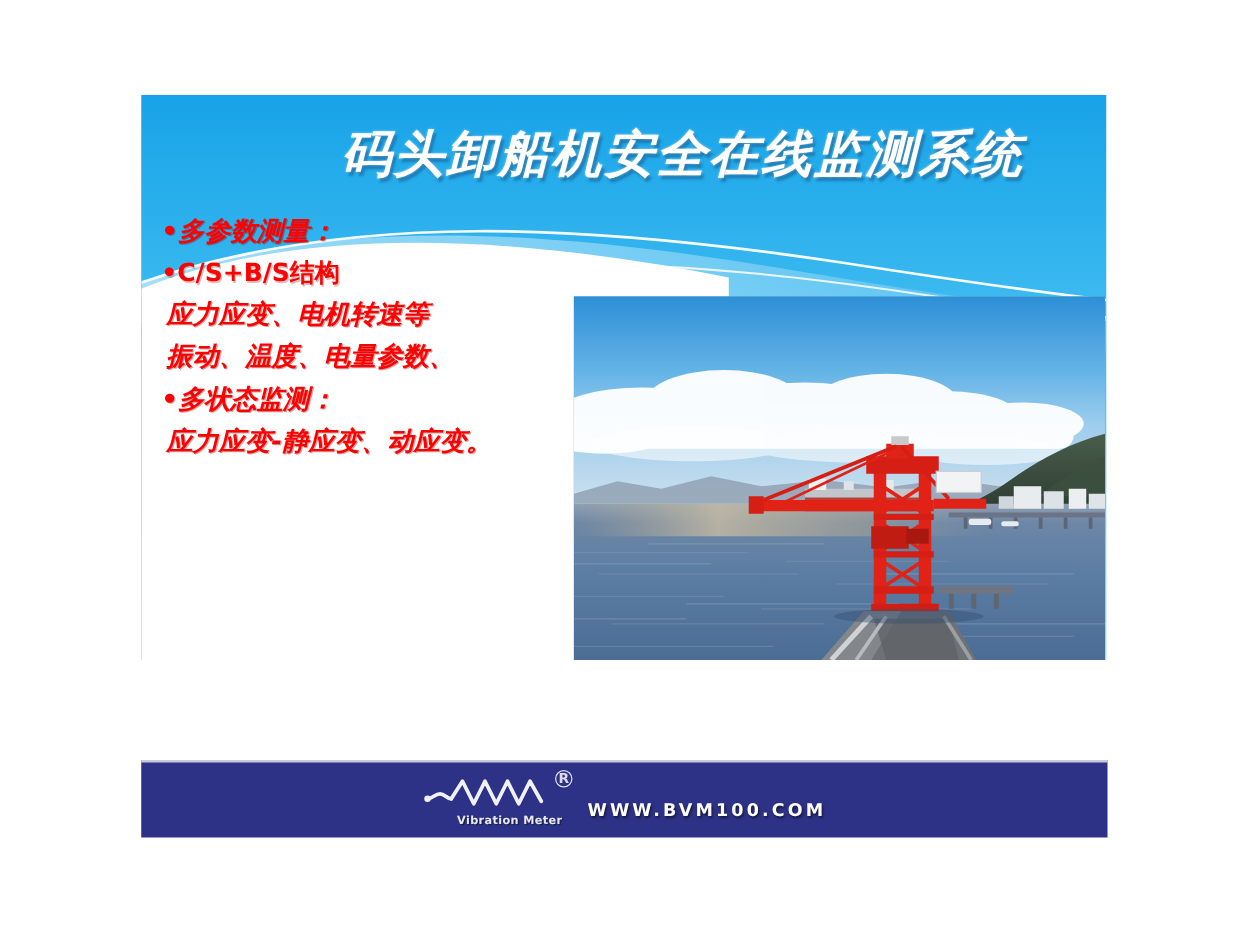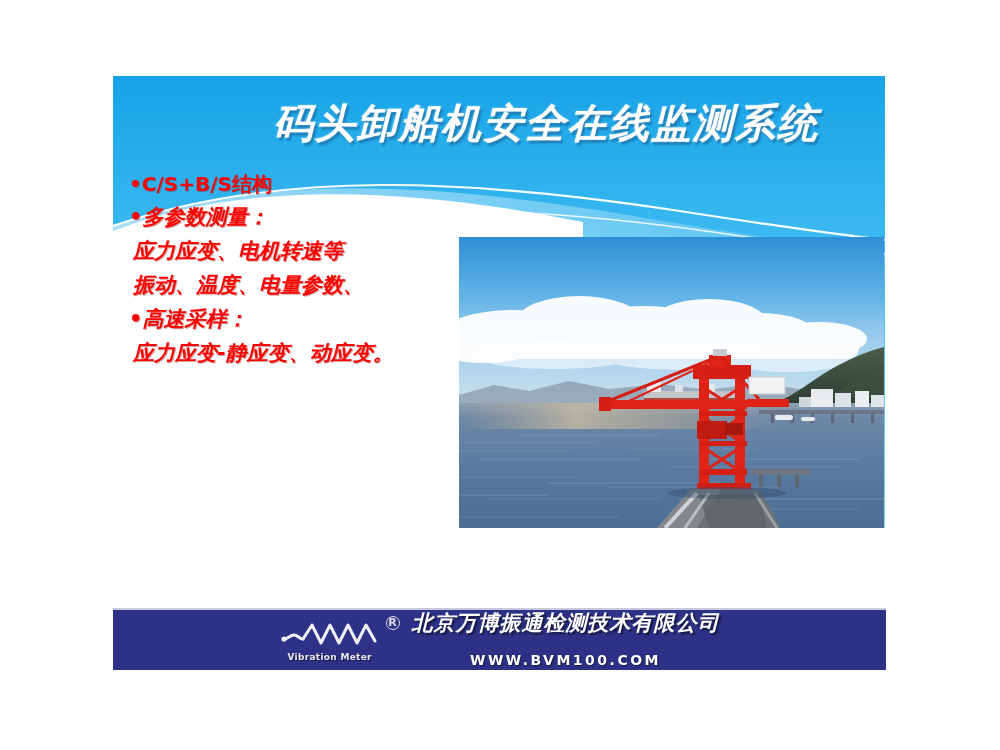--- a/index.html
+++ b/index.html
@@ -66,21 +66,21 @@
     display:flex;align-items:center;justify-content:center;gap:14px;
   }
   .logo-wrap{position:relative;width:118px;height:46px;flex:0 0 auto;}
   .logo-wrap svg{position:absolute;left:0;top:2px;}
   .logo-reg{
     position:absolute;right:-2px;top:-1px;color:#dcdce8;font-size:11px;
     border:1px solid #dcdce8;border-radius:50%;width:12px;height:12px;
     line-height:11px;text-align:center;font-weight:bold;
   }
   .logo-sub{
-    position:absolute;left:8px;bottom:1px;width:104px;text-align:left;
+    position:absolute;left:8px;bottom:1px;width:104px;text-align:right;
     color:#e8e8f2;font-size:9px;font-weight:bold;letter-spacing:.3px;
     text-shadow:1px 1px 1px rgba(0,0,0,.5);
   }
   .co-block{display:flex;flex-direction:column;align-items:center;}
   .co-name{
     color:#ffffff;font-size:21px;font-weight:bold;font-style:italic;
     letter-spacing:1px;text-shadow:2px 2px 2px rgba(0,0,0,.55);
     line-height:1.05;white-space:nowrap;
   }
   .co-url{
@@ -113,25 +113,25 @@
       <path d="M0,150 C170,92 360,104 560,134 C650,148 720,158 772,164" fill="none" stroke="#ffffff" stroke-opacity="0.95" stroke-width="2.2"></path>
 
       <path d="M60,176 C230,120 420,130 600,156 C680,168 730,174 772,178" fill="none" stroke="#ffffff" stroke-opacity="0.85" stroke-width="1.6"></path>
 
       <path d="M470,200 C560,190 670,182 772,180" fill="none" stroke="#ffffff" stroke-opacity="0.5" stroke-width="1.2"></path>
     </svg>
 
     <div class="title">码头卸船机安全在线监测系统</div>
 
     <div class="bullets">
+      <div class="b-line b-l2">•多参数测量：</div>
       <div class="b-line b-l1">•C/S+B/S结构</div>
-      <div class="b-line b-l2">•多参数测量：</div>
       <div class="b-line b-l4">应力应变、电机转速等</div>
       <div class="b-line b-l3">振动、温度、电量参数、</div>
-      <div class="b-line b-l6">•高速采样：</div>
+      <div class="b-line b-l6">•多状态监测：</div>
       <div class="b-line b-l7">应力应变-静应变、动应变。</div>
     </div>
   </div>
 
   <div class="photo">
     <svg viewBox="0 0 425 291" preserveAspectRatio="none">
       <defs>
         <linearGradient id="sky" x1="0" y1="0" x2="0" y2="1">
           <stop offset="0%" stop-color="#2e8fd6"></stop>
           <stop offset="35%" stop-color="#63b3e6"></stop>
@@ -287,20 +287,19 @@
         <svg width="118" height="34" viewBox="0 0 118 34">
           <path d="M4,20 C8,20 10,16 14,16 C18,16 19,20 23,20" fill="none" stroke="#f0f0f7" stroke-width="3" stroke-linecap="round"></path>
           <circle cx="4" cy="20" r="2.6" fill="#f0f0f7"></circle>
           <path d="M23,20 L32,6 L41,24 L50,6 L59,24 L68,6 L77,24 L86,6 L95,22" fill="none" stroke="#f0f0f7" stroke-width="3" stroke-linejoin="round" stroke-linecap="round"></path>
         </svg>
         <span class="logo-reg">R</span>
         <span class="logo-sub">Vibration Meter</span>
       </div>
 
       <div class="co-block">
-        <span class="co-name">北京万博振通检测技术有限公司</span>
         <span class="co-url">WWW.BVM100.COM</span>
       </div>
 
     </div>
   </div>
 
 </div>
 
 </body></html>

